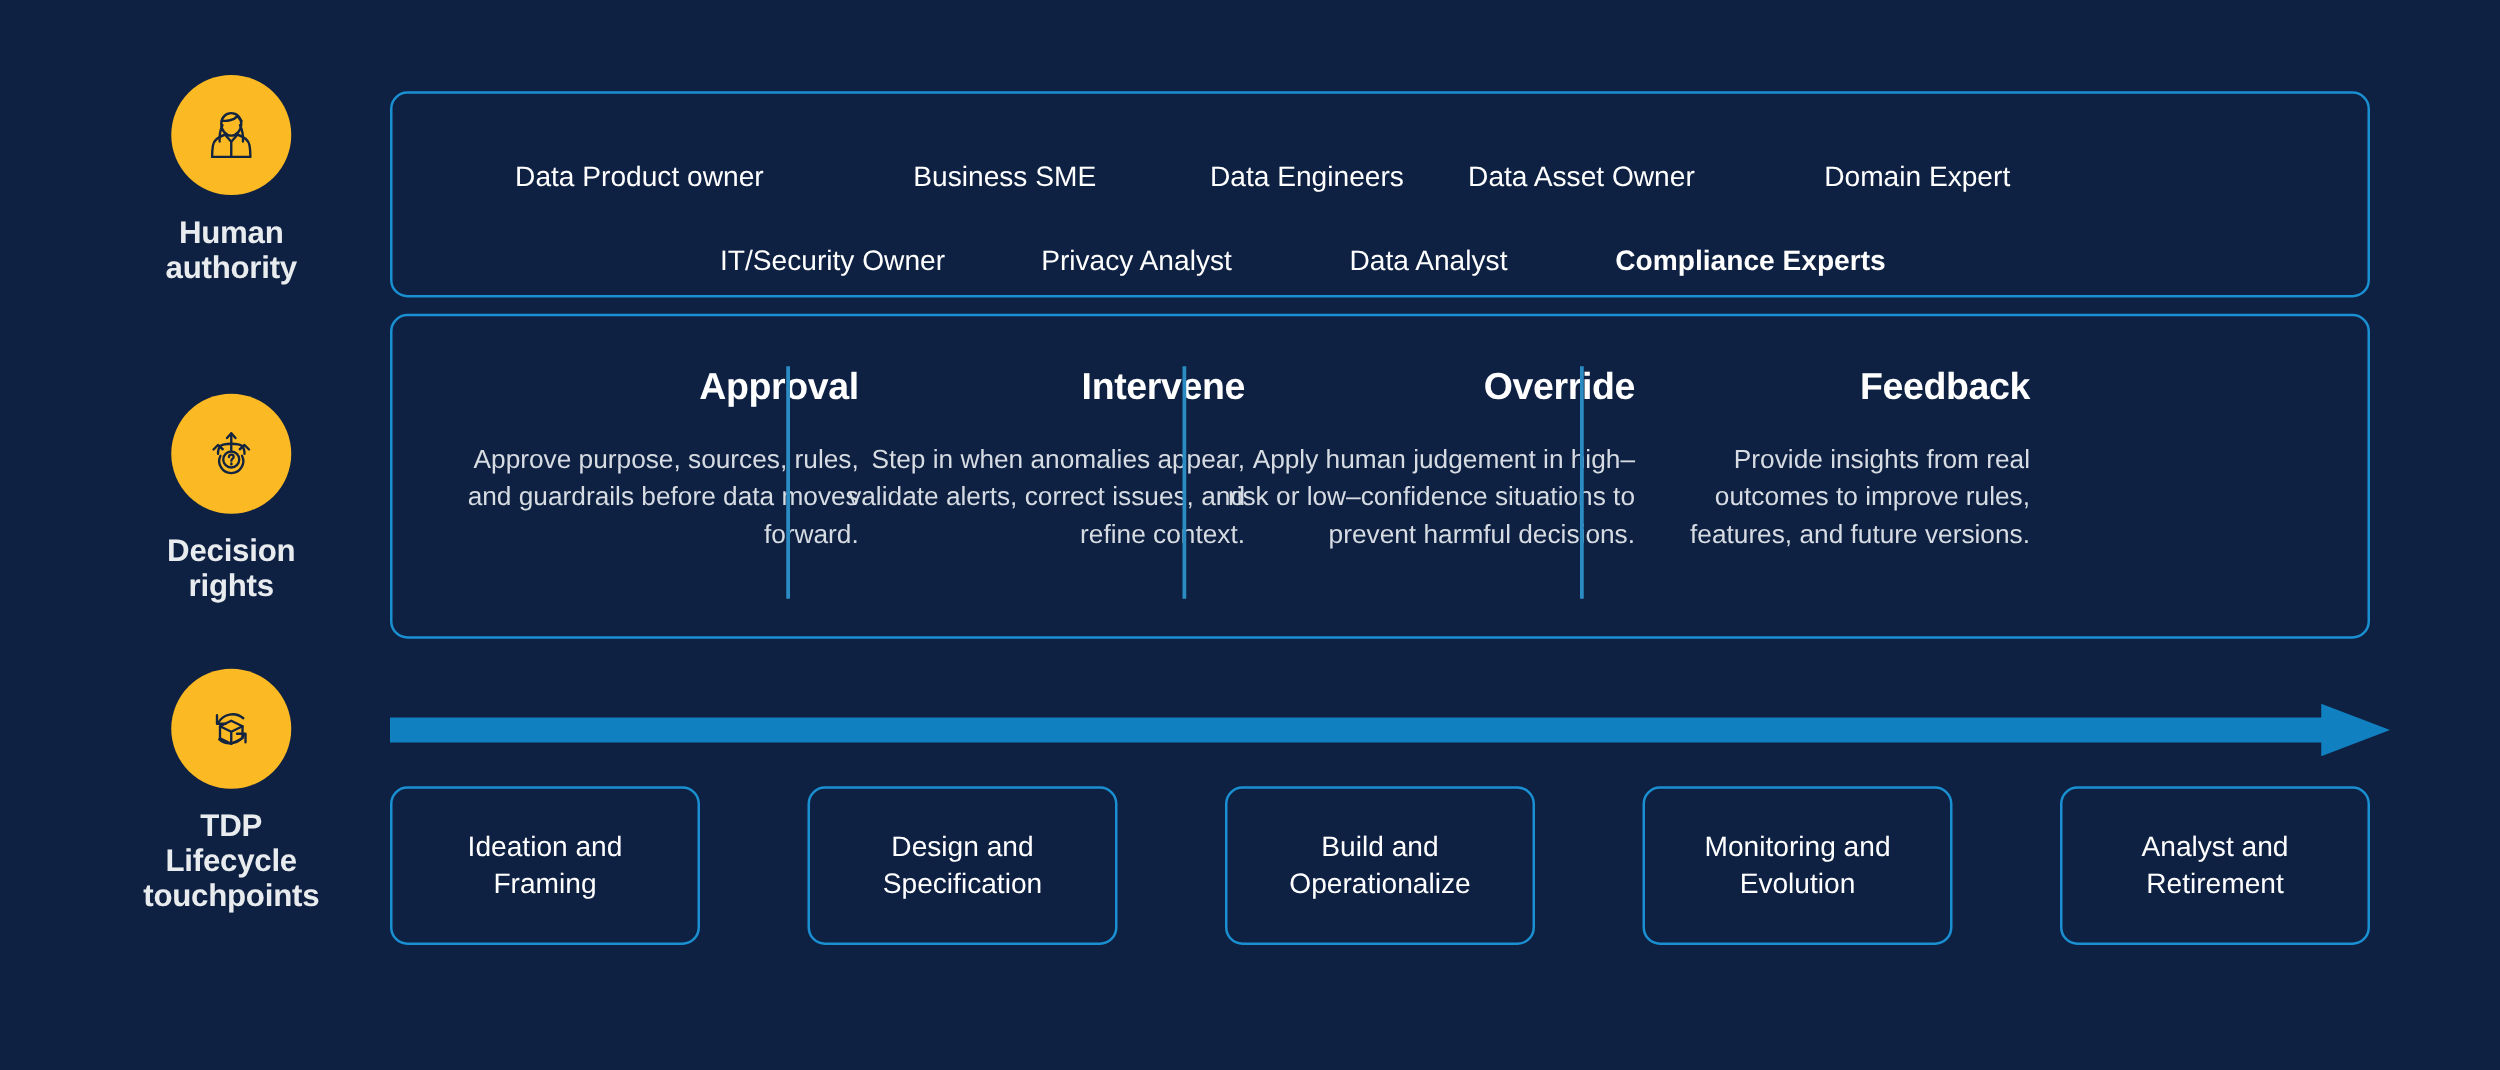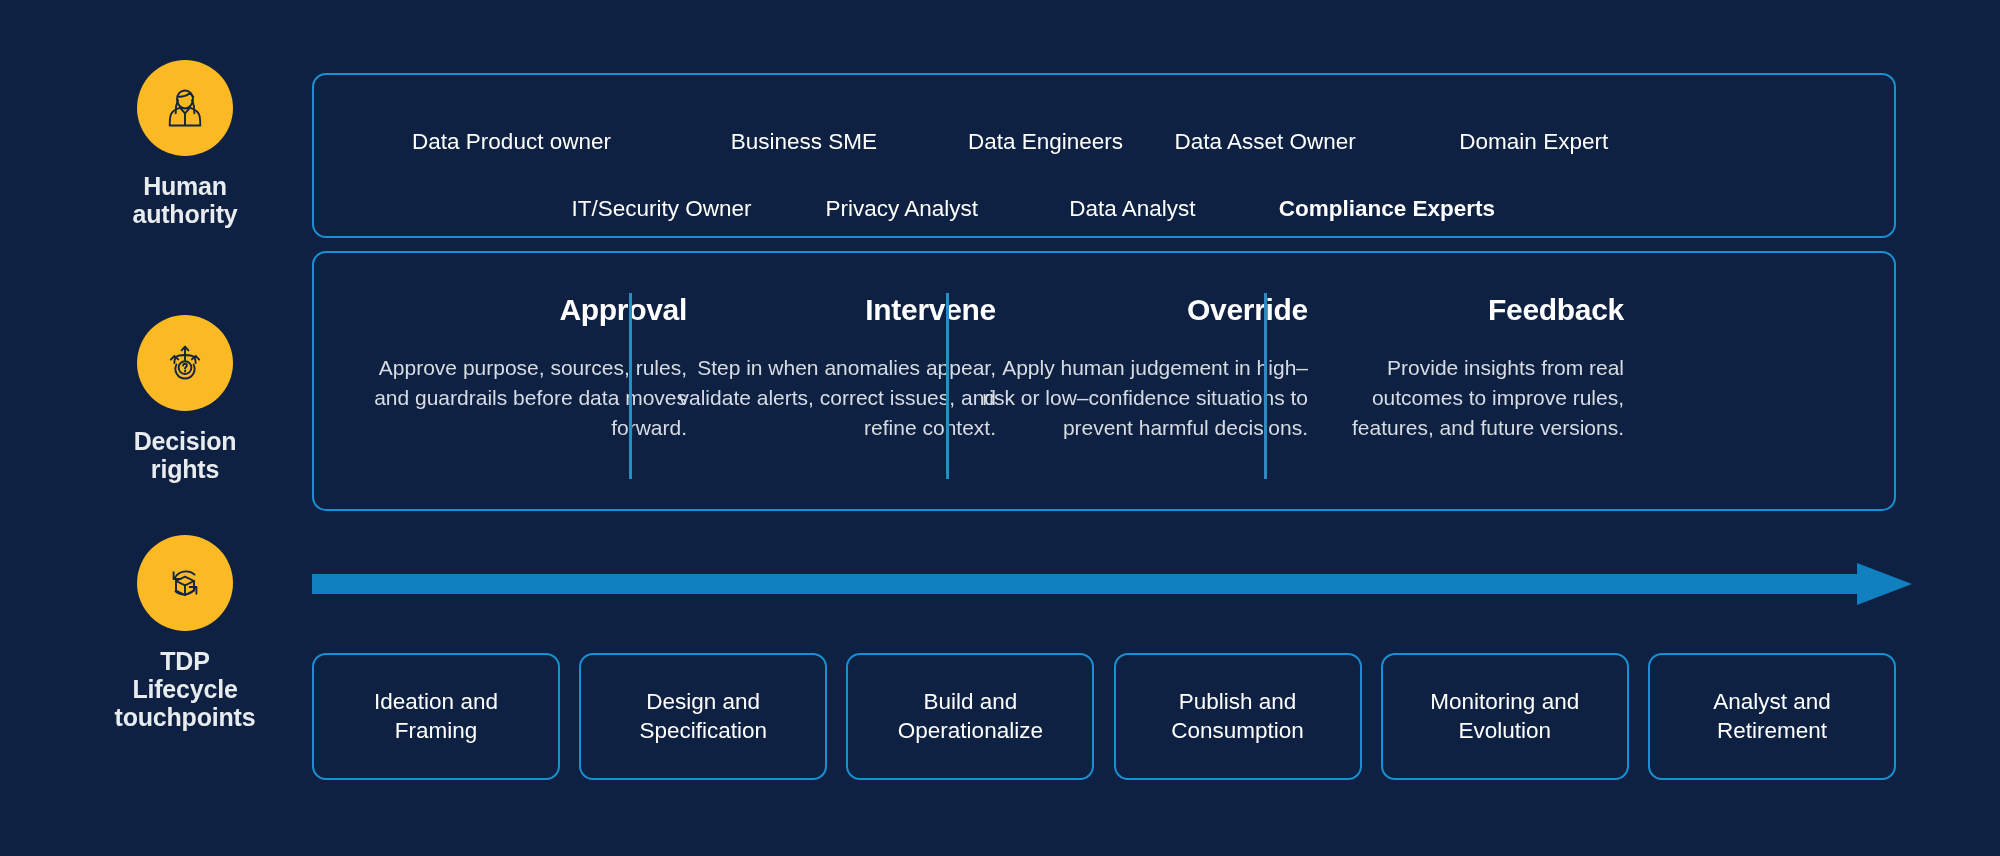--- a/index.html
+++ b/index.html
@@ -71,21 +71,21 @@
     width: 1584px;
     height: 165px;
   }
   .role-row {
     position: absolute;
     left: 0;
     width: 100%;
     height: 30px;
   }
   #role-row-1 { top: 52px; }
-  #role-row-2 { top: 119px; }
+  #role-row-2 { top: 119px; padding-left: 20px; }
   .role {
     position: absolute;
     font-size: 22.5px;
     color: #ffffff;
     white-space: nowrap;
     transform: translateX(-50%);
     line-height: 30px;
   }
 
   
@@ -131,21 +131,20 @@
 
   
   #lifecycle {
     position: absolute;
     left: 312px;
     top: 629px;
     width: 1584px;
     height: 127px;
     display: flex;
     justify-content: space-between;
-    margin-top: 24px;
   }
   .lc-box {
     width: 248px;
     height: 127px;
     border: 2px solid #1a8fd1;
     border-radius: 14px;
     box-sizing: border-box;
     display: flex;
     align-items: center;
     justify-content: center;
@@ -254,21 +253,19 @@
     </svg>
   </div>
 
   <div id="lifecycle">
       <div class="lc-box">Ideation and
 Framing</div>
       <div class="lc-box">Design and
 Specification</div>
       <div class="lc-box">Build and
 Operationalize</div>
-      <div class="lc-box">Publish and
-Consumption</div>
       <div class="lc-box">Monitoring and
 Evolution</div>
       <div class="lc-box">Analyst and
 Retirement</div>
     </div>
 
 </div>
 
 </body></html>

